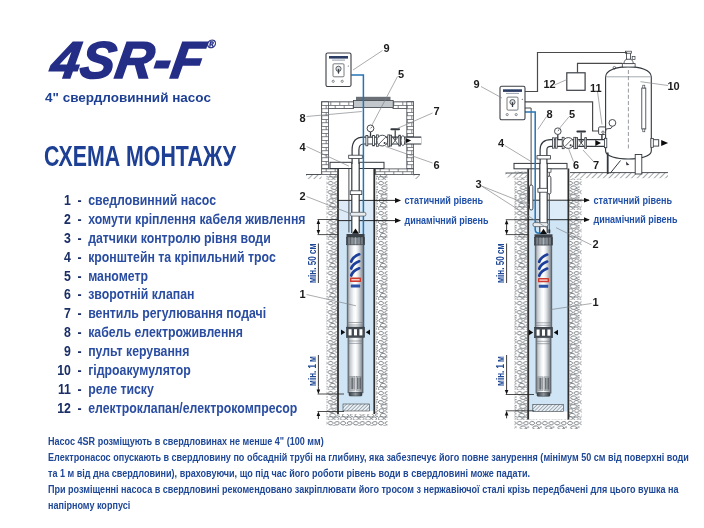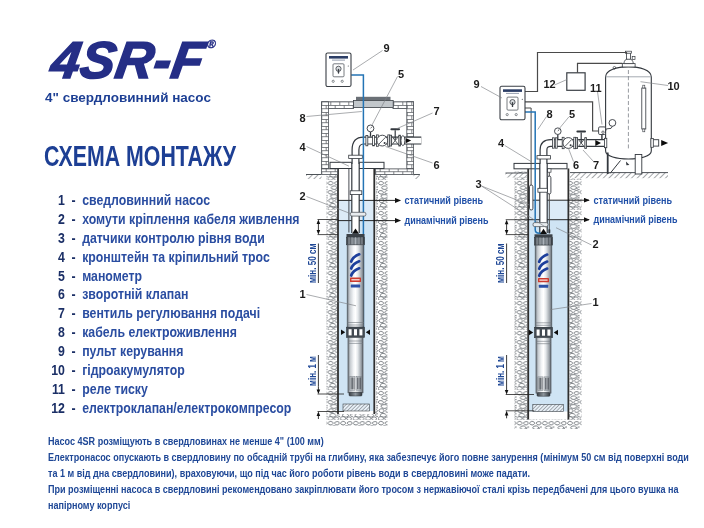--- a/index.html
+++ b/index.html
@@ -8,21 +8,21 @@
   .abs{position:absolute;}
   
   #logo{left:47px;top:30px;font-weight:bold;font-style:italic;
         font-size:52px;letter-spacing:0.5px;color:#252e86;
         -webkit-text-stroke:1.6px #252e86;
         transform:skewX(-9deg);transform-origin:0 100%;white-space:nowrap;}
   #logo .reg{font-size:12px;font-style:normal;vertical-align:30px;letter-spacing:0;-webkit-text-stroke:0.4px #252e86;}
   #tagline{left:45px;top:90px;font-weight:bold;font-size:13.5px;color:#1d3f94;white-space:nowrap;}
   #title{left:44px;top:140px;font-weight:bold;font-size:29px;color:#1d3f94;white-space:nowrap;
          transform:scaleX(0.735);transform-origin:0 0;}
-  #legend{left:10px;top:191px;width:380px;}
+  #legend{left:16px;top:191px;width:380px;}
   .lg-row{height:18.9px;line-height:18.9px;white-space:nowrap;font-weight:bold;font-size:15px;
           transform:scaleX(0.82);transform-origin:0 50%;}
   .lg-num{display:inline-block;width:67px;text-align:right;color:#1b2f66;}
   .lg-sep{display:inline-block;width:21px;text-align:center;color:#1b2f66;}
   .lg-text{color:#2a4da1;}
   #notes{left:48px;top:433px;width:800px;font-weight:bold;font-size:11px;
          line-height:16px;color:#1e4796;transform:scaleX(0.822);transform-origin:0 0;}
   #notes div{white-space:nowrap;}
   svg text{font-family:"Liberation Sans", sans-serif;}
   .co{font-size:11px;font-weight:bold;fill:#1c1c1c;}

